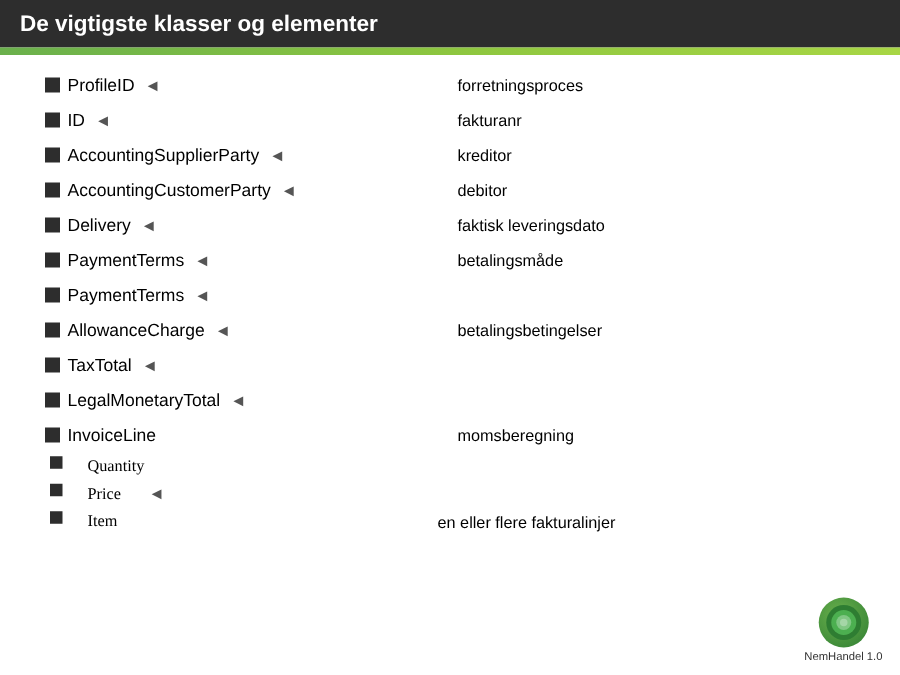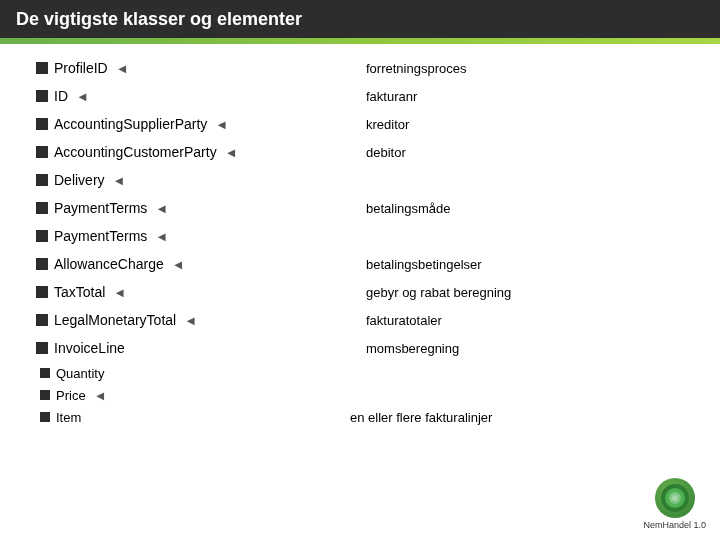--- a/index.html
+++ b/index.html
@@ -83,22 +83,23 @@
     .sub-row {
       display: flex;
       align-items: center;
       padding: 2px 0;
       min-height: 22px;
     }
 
     .sub-left {
       width: 310px;
       display: flex;
-      align-items: center;
-      gap: 6px;
+      align-items: flex-start;
+      gap: 20px;
+      font-family: Liberation Serif, serif;
     }
 
     .sub-bullet {
       width: 10px;
       height: 10px;
       background: #2d2d2d;
       display: inline-block;
       flex-shrink: 0;
     }
 
@@ -182,20 +183,21 @@
     </div>
     <div class="right-col">debitor</div>
   </div>
 
   <div class="row">
     <div class="left-col">
       <span class="bullet"></span>
       <span class="item-label">Delivery</span>
       <span class="arrow">◄</span>
     </div>
+    <div class="right-col">faktisk leveringsdato</div>
   </div>
 
   <div class="row">
     <div class="left-col">
       <span class="bullet"></span>
       <span class="item-label">PaymentTerms</span>
       <span class="arrow">◄</span>
     </div>
     <div class="right-col">betalingsmåde</div>
   </div>
@@ -217,30 +219,28 @@
     </div>
     <div class="right-col">betalingsbetingelser</div>
   </div>
 
   <div class="row">
     <div class="left-col">
       <span class="bullet"></span>
       <span class="item-label">TaxTotal</span>
       <span class="arrow">◄</span>
     </div>
-    <div class="right-col">gebyr og rabat beregning</div>
   </div>
 
   <div class="row">
     <div class="left-col">
       <span class="bullet"></span>
       <span class="item-label">LegalMonetaryTotal</span>
       <span class="arrow">◄</span>
     </div>
-    <div class="right-col">fakturatotaler</div>
   </div>
 
   <div class="row">
     <div class="left-col">
       <span class="bullet"></span>
       <span class="item-label">InvoiceLine</span>
     </div>
     <div class="right-col">momsberegning</div>
   </div>
 

